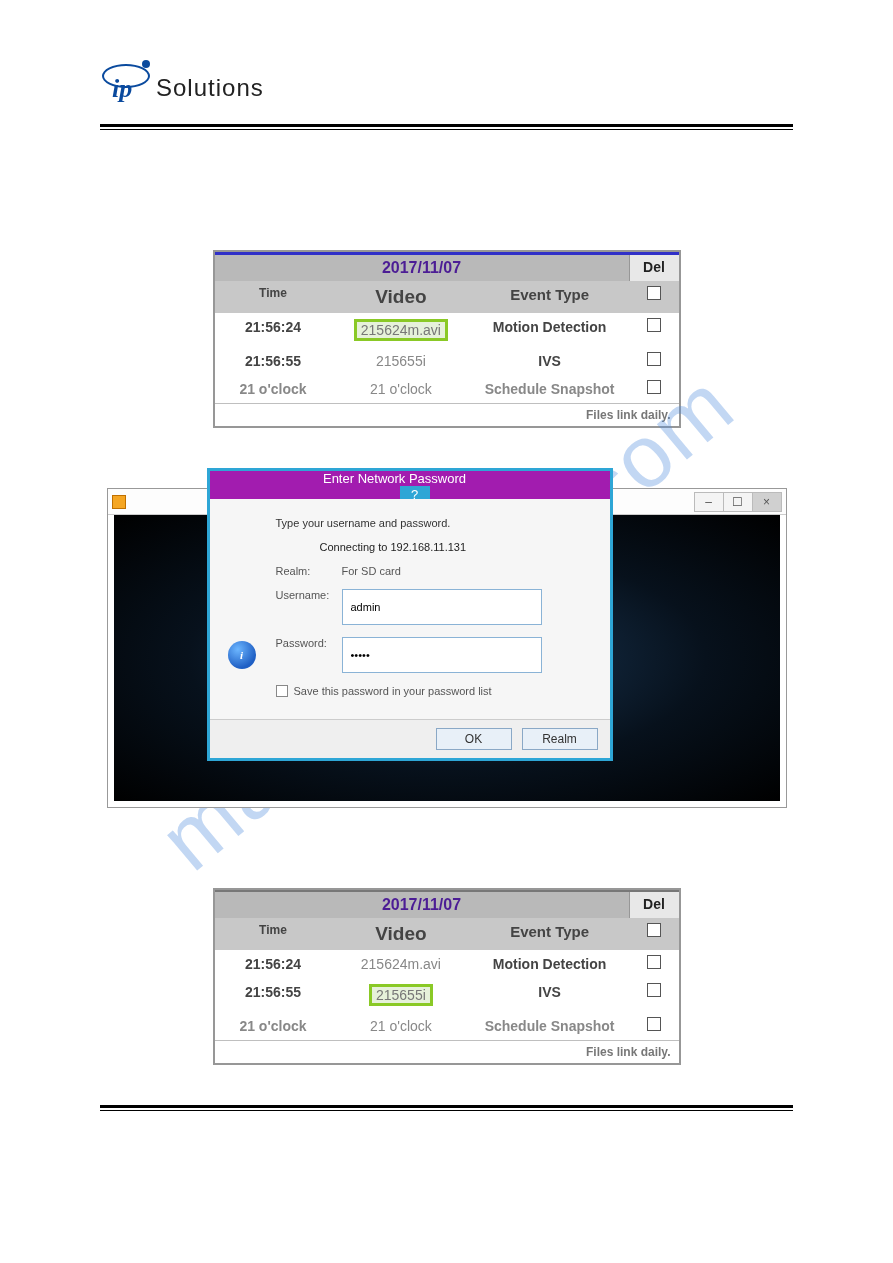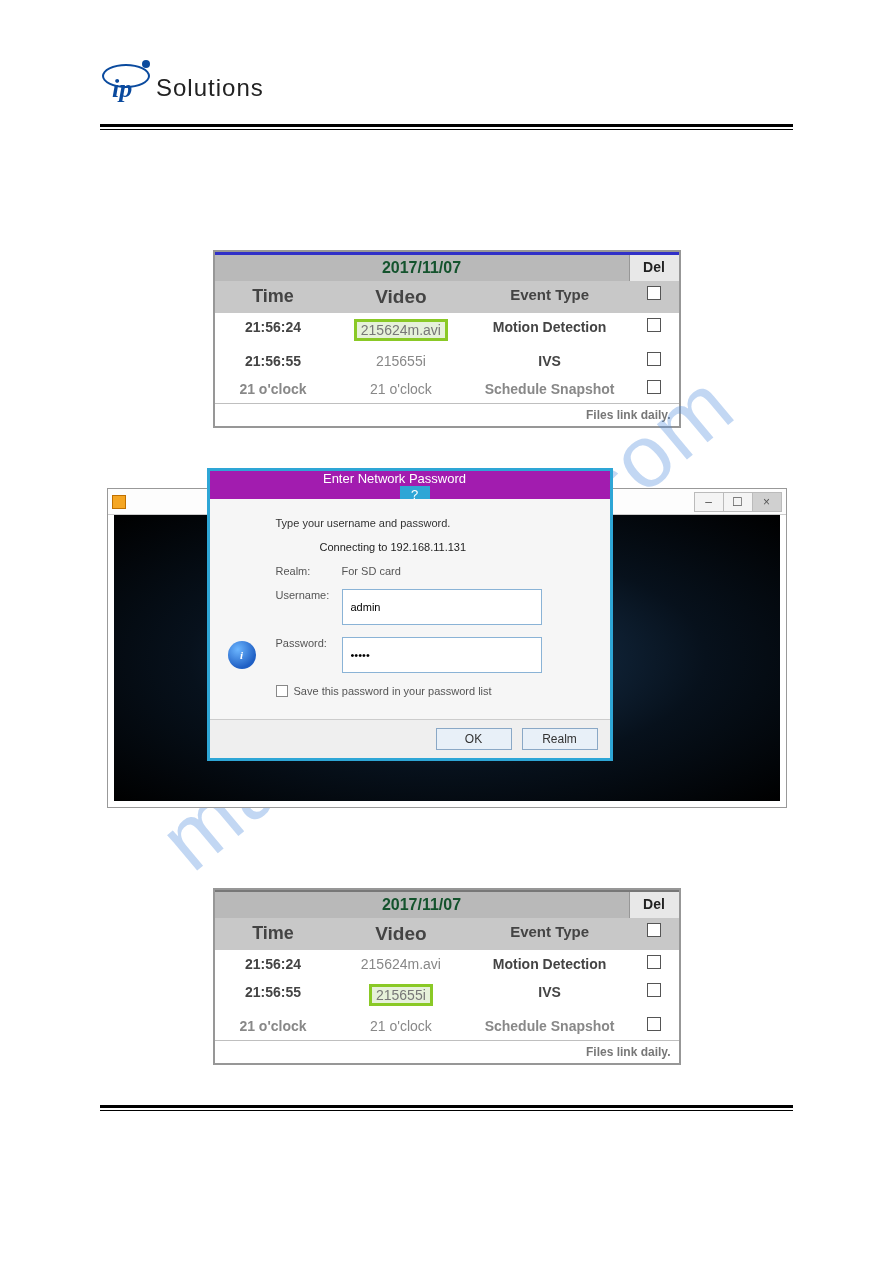--- a/index.html
+++ b/index.html
@@ -95,37 +95,37 @@
     display: flex;
     background: #777;
     border-top: 3px solid #3030c8;
   }
   .event-table.second .et-date-row { border-top: 2px solid #777; }
   .et-date-cell {
     flex: 1;
     text-align: center;
     padding: 4px 0;
     font-weight: bold;
-    color: #14532d;
+    color: #4c1d95;
     font-size: 16px;
     background: #b9b9b9;
   }
   .et-date-row, .et-head-row, .et-body-row, .et-footer-row { display: flex; }
   .et-del-cell {
     width: 50px;
     background: #e8e8e8;
     border-left: 1px solid #979797;
     font-weight: bold;
     text-align: center;
     padding: 4px 0;
     font-size: 14px;
     color: #222;
   }
   .et-head-row { background: #c8c8c8; }
-  .et-col-time { width: 118px; text-align: center; padding: 5px 0; font-weight: bold; color: #444; font-size: 18px; }
+  .et-col-time { width: 118px; text-align: center; padding: 5px 0; font-weight: bold; color: #444; font-size: 12px; }
   .et-col-video { width: 140px; text-align: center; padding: 5px 0; font-weight: bold; color: #444; font-size: 19px; }
   .et-col-event { width: 160px; text-align: center; padding: 5px 0; font-weight: bold; color: #444; font-size: 15px; }
   .et-col-cb { width: 50px; text-align: center; padding: 5px 0; }
   .et-body-row .et-col-time,
   .et-body-row .et-col-video,
   .et-body-row .et-col-event { font-weight: bold; padding: 6px 0; font-size: 14px; }
   .et-body-row .et-col-video { color: #888; font-weight: normal; }
   .et-body-row.grey .et-col-time,
   .et-body-row.grey .et-col-event { color: #888; }
   .highlight-box {

